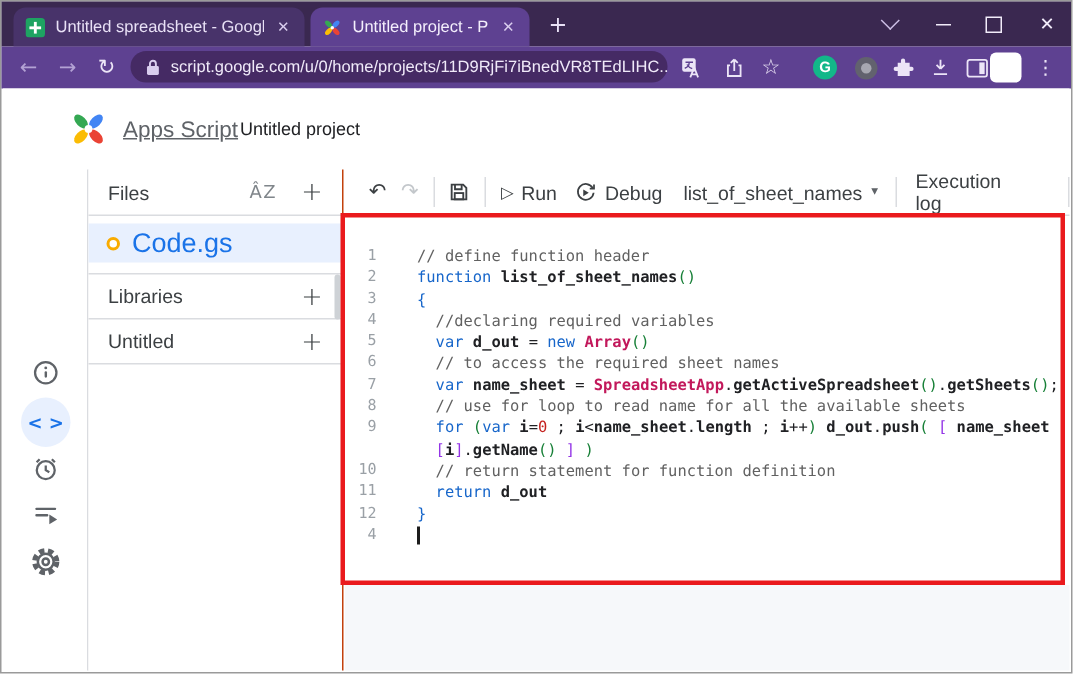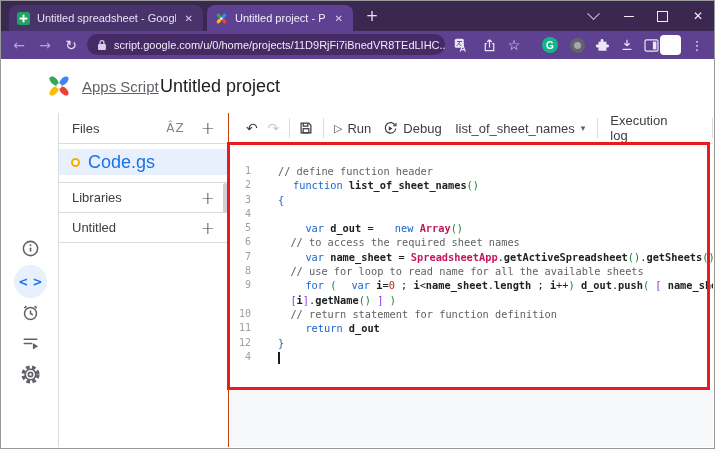--- a/index.html
+++ b/index.html
@@ -34,21 +34,21 @@
   .gram{width:16px;height:16px;border-radius:50%;background:#12b789;color:#fff;font-size:10px;font-weight:bold;
         display:flex;align-items:center;justify-content:center;}
   .cam{width:15px;height:15px;border-radius:50%;background:#62626e;display:flex;align-items:center;justify-content:center;}
   .cam i{width:7px;height:7px;border-radius:50%;background:#a7a7b1;display:block;}
   .avatar{position:absolute;left:659px;top:4px;width:21px;height:20px;background:#fff;border-radius:4px;}
 
   
   .appheader{position:absolute;left:1px;top:58px;right:1px;height:54px;background:#fff;}
   .as-logo{position:absolute;left:44px;top:14px;}
   .product{position:absolute;left:80px;top:0;height:54px;display:flex;align-items:center;font-size:15px;color:#5f6368;text-decoration:underline;}
-  .proj-title{position:absolute;left:158px;top:0;height:54px;display:flex;align-items:center;font-size:18px;color:#202124;}
+  .proj-title{position:absolute;left:158px;top:0;height:54px;display:flex;align-items:center;font-size:12px;color:#202124;}
   .deploy{position:absolute;left:489px;top:71px;width:78px;height:30px;background:#1a73e8;border-radius:4px;
           display:flex;align-items:center;justify-content:center;gap:7px;color:#fff;font-size:13px;font-weight:500;cursor:pointer;}
   .hdr-div{position:absolute;left:592px;top:74px;width:1px;height:24px;background:#dadce0;}
   .help{position:absolute;left:610px;top:75px;width:20px;height:20px;border:1.6px solid #5f6368;border-radius:50%;
         box-sizing:border-box;display:flex;align-items:center;justify-content:center;font-size:11px;color:#5f6368;font-weight:bold;}
   .grid9{position:absolute;left:645px;top:78px;display:grid;grid-template-columns:repeat(3,3.5px);grid-gap:2.6px;}
   .grid9 i{width:3.5px;height:3.5px;border-radius:50%;background:#5f6368;display:block;}
 
   
   .rail{position:absolute;left:1px;top:112px;bottom:1px;width:57px;background:#fff;border-right:1px solid #dadce0;box-sizing:border-box;}
@@ -81,21 +81,21 @@
   .fn-sel{display:flex;align-items:center;gap:6px;cursor:pointer;}
   .dd{font-size:9px;color:#5f6368;}
   .mL6{margin-left:6px}.mL8{margin-left:8px}.mL9{margin-left:9px}.mL10{margin-left:10px}
   .mL12{margin-left:12px}.mL14{margin-left:14px}.mL26{margin-left:26px}
 
   .code-area{position:absolute;left:0;top:31px;height:246px;right:0;overflow:hidden;padding-top:20px;box-sizing:content-box;}
   .code-row{display:flex;height:14.3px;font:10.3px "DejaVu Sans Mono",monospace;line-height:14.3px;white-space:pre;}
   .ln{flex:0 0 21px;text-align:right;color:#9aa0a6;font-size:10px;}
   .code{padding-left:27px;color:#202124;}
   .tk-cmt{color:#616161;}
-  .tk-kw{color:#1766ca;margin-left:15px;}
+  .tk-kw{color:#1766ca;}
   .tk-id{color:#202124;font-weight:600;}
   .tk-pl{color:#202124;}
   .tk-cls{color:#c2185b;font-weight:600;}
   .tk-pg{color:#188038;}
   .tk-sq{color:#9334e6;}
   .tk-num{color:#c5221f;}
   .tk-br{color:#1766ca;}
   .cursor{display:inline-block;width:1.5px;height:12px;background:#1c1c1c;vertical-align:middle;}
 
   .graybottom{position:absolute;left:0;top:277px;right:0;bottom:0;background:#f6f8fa;}
@@ -316,21 +316,21 @@
       </span>
       <span class="vdiv mL12"></span>
       <span class="mL12">Execution log</span>
       <span class="vdiv mL26"></span>
     </div>
     <div class="code-area">
       <div id="code-lines">
           <div class="code-row"><span class="ln">1</span><span class="code"><span class="tk-cmt">// define function header</span></span></div>
           <div class="code-row"><span class="ln">2</span><span class="code"><span class="tk-kw">function</span><span class="tk-pl"> </span><span class="tk-id">list_of_sheet_names</span><span class="tk-pg">()</span></span></div>
           <div class="code-row"><span class="ln">3</span><span class="code"><span class="tk-br">{</span></span></div>
-          <div class="code-row"><span class="ln">4</span></div>
+          <div class="code-row"><span class="ln">4</span><span class="code"><span class="tk-pl">  </span><span class="tk-cmt">//declaring required variables</span></span></div>
           <div class="code-row"><span class="ln">5</span><span class="code"><span class="tk-pl">  </span><span class="tk-kw">var</span><span class="tk-pl"> </span><span class="tk-id">d_out</span><span class="tk-pl"> = </span><span class="tk-kw">new</span><span class="tk-pl"> </span><span class="tk-cls">Array</span><span class="tk-pg">()</span></span></div>
           <div class="code-row"><span class="ln">6</span><span class="code"><span class="tk-pl">  </span><span class="tk-cmt">// to access the required sheet names</span></span></div>
           <div class="code-row"><span class="ln">7</span><span class="code"><span class="tk-pl">  </span><span class="tk-kw">var</span><span class="tk-pl"> </span><span class="tk-id">name_sheet</span><span class="tk-pl"> = </span><span class="tk-cls">SpreadsheetApp</span><span class="tk-pl">.</span><span class="tk-id">getActiveSpreadsheet</span><span class="tk-pg">()</span><span class="tk-pl">.</span><span class="tk-id">getSheets</span><span class="tk-pg">()</span><span class="tk-pl">;</span></span></div>
           <div class="code-row"><span class="ln">8</span><span class="code"><span class="tk-pl">  </span><span class="tk-cmt">// use for loop to read name for all the available sheets</span></span></div>
           <div class="code-row"><span class="ln">9</span><span class="code"><span class="tk-pl">  </span><span class="tk-kw">for</span><span class="tk-pl"> </span><span class="tk-pg">(</span><span class="tk-kw">var</span><span class="tk-pl"> </span><span class="tk-id">i</span><span class="tk-pl">=</span><span class="tk-num">0</span><span class="tk-pl"> ; </span><span class="tk-id">i</span><span class="tk-pl">&lt;</span><span class="tk-id">name_sheet</span><span class="tk-pl">.</span><span class="tk-id">length</span><span class="tk-pl"> ; </span><span class="tk-id">i</span><span class="tk-pl">++</span><span class="tk-pg">)</span><span class="tk-pl"> </span><span class="tk-id">d_out</span><span class="tk-pl">.</span><span class="tk-id">push</span><span class="tk-pg">(</span><span class="tk-pl"> </span><span class="tk-sq">[</span><span class="tk-pl"> </span><span class="tk-id">name_sheet</span></span></div>
           <div class="code-row"><span class="ln"></span><span class="code"><span class="tk-pl">  </span><span class="tk-sq">[</span><span class="tk-id">i</span><span class="tk-sq">]</span><span class="tk-pl">.</span><span class="tk-id">getName</span><span class="tk-pg">()</span><span class="tk-pl"> </span><span class="tk-sq">]</span><span class="tk-pl"> </span><span class="tk-pg">)</span></span></div>
           <div class="code-row"><span class="ln">10</span><span class="code"><span class="tk-pl">  </span><span class="tk-cmt">// return statement for function definition</span></span></div>
           <div class="code-row"><span class="ln">11</span><span class="code"><span class="tk-pl">  </span><span class="tk-kw">return</span><span class="tk-pl"> </span><span class="tk-id">d_out</span></span></div>
           <div class="code-row"><span class="ln">12</span><span class="code"><span class="tk-br">}</span></span></div>
           <div class="code-row"><span class="ln">4</span><span class="code"><span class="cursor"></span></span></div>

